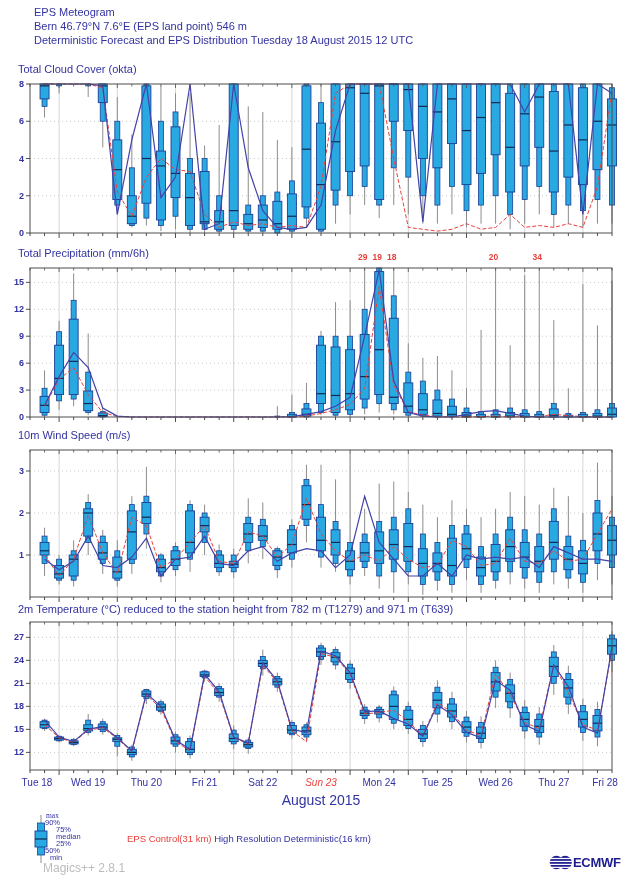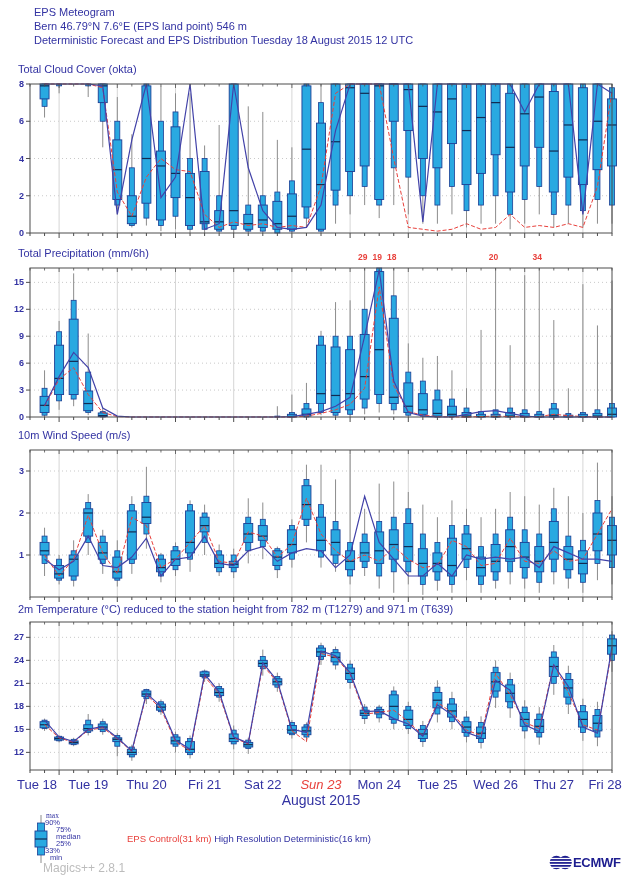--- a/index.html
+++ b/index.html
@@ -1,21 +1,21 @@
 <!DOCTYPE html>
 <html><head>
 <meta charset="utf-8">
 <style>
   html,body{margin:0;padding:0;}
   body{width:627px;height:876px;position:relative;background:#fff;
        font-family:"Liberation Sans",sans-serif;overflow:hidden;}
   .abs{position:absolute;}
   .hdr{left:18px;font-size:11px;color:#3232a2;white-space:nowrap;margin-left:16px;}
   .ptitle{left:18px;font-size:11px;color:#3232a2;white-space:nowrap;}
-  .daylbl{font-size:13px;color:#3232a2;transform:translateX(-50%);white-space:nowrap;}
+  .daylbl{font-size:10px;color:#3232a2;transform:translateX(-50%);white-space:nowrap;}
   .daylbl.red{color:#e8413c;font-style:italic;}
   .month{font-size:14px;color:#3232a2;transform:translateX(-50%);white-space:nowrap;}
   .leglbl{font-size:7.5px;color:#3232a2;white-space:nowrap;}
   .lineleg{font-size:9.5px;white-space:nowrap;}
   .lineleg .ctl{color:#e8413c;}
   .lineleg .det{color:#3232a2;}
   .magics{font-size:12px;color:#bcbcbc;padding-left:40px;}
   .ecmwf{font-size:13px;font-weight:bold;color:#1d1d8f;letter-spacing:-0.3px;}
   svg{position:absolute;left:0;overflow:visible;}
 </style>
@@ -1062,21 +1062,21 @@
     <line x1="582.9" x2="582.9" y1="152" y2="157" stroke="#4d4d4d" stroke-width="1"></line>
     <line x1="582.9" x2="582.9" y1="4" y2="8" stroke="#4d4d4d" stroke-width="0.8"></line>
     <line x1="597.45" x2="597.45" y1="152" y2="155" stroke="#4d4d4d" stroke-width="1"></line>
     <line x1="597.45" x2="597.45" y1="4" y2="6.5" stroke="#4d4d4d" stroke-width="0.8"></line>
     <line x1="612" x2="612" y1="152" y2="155" stroke="#4d4d4d" stroke-width="1"></line>
     <line x1="612" x2="612" y1="4" y2="6.5" stroke="#4d4d4d" stroke-width="0.8"></line>
   </svg>
 
 <div id="daylabels">
     <span class="abs daylbl" style="left: 37px; top: 777px;">Tue 18</span>
-    <span class="abs daylbl" style="left: 88.2px; top: 777px;">Tue 19</span>
+    <span class="abs daylbl" style="left: 88.2px; top: 777px;">Wed 19</span>
     <span class="abs daylbl" style="left: 146.4px; top: 777px;">Thu 20</span>
     <span class="abs daylbl" style="left: 204.6px; top: 777px;">Fri 21</span>
     <span class="abs daylbl" style="left: 262.8px; top: 777px;">Sat 22</span>
     <span class="abs daylbl red" style="left: 321px; top: 777px;">Sun 23</span>
     <span class="abs daylbl" style="left: 379.2px; top: 777px;">Mon 24</span>
     <span class="abs daylbl" style="left: 437.4px; top: 777px;">Tue 25</span>
     <span class="abs daylbl" style="left: 495.6px; top: 777px;">Wed 26</span>
     <span class="abs daylbl" style="left: 553.8px; top: 777px;">Thu 27</span>
     <span class="abs daylbl" style="left: 605px; top: 777px;">Fri 28</span>
   </div>
@@ -1087,21 +1087,21 @@
     <rect x="9.5" y="13" width="7" height="32" fill="#29a9e1" stroke="#1c3f94" stroke-width="0.8"></rect>
     <rect x="7" y="21" width="12" height="16" fill="#29a9e1" stroke="#1c3f94" stroke-width="0.9"></rect>
     <line x1="7" x2="19" y1="29" y2="29" stroke="#122a52" stroke-width="1.2"></line>
   </svg>
 <div id="legendlabels">
     <span class="abs leglbl" style="left: 46px; top: 811px; font-family: Liberation Serif, serif;">max</span>
     <span class="abs leglbl" style="left: 45px; top: 818px;">90%</span>
     <span class="abs leglbl" style="left: 56px; top: 825px;">75%</span>
     <span class="abs leglbl" style="left: 56px; top: 832px;">median</span>
     <span class="abs leglbl" style="left: 56px; top: 839px;">25%</span>
-    <span class="abs leglbl" style="left: 45px; top: 846px;">33%</span>
+    <span class="abs leglbl" style="left: 45px; top: 846px;">50%</span>
     <span class="abs leglbl" style="left: 50px; top: 853px;">min</span>
   </div>
 <div class="abs lineleg" style="left:127px;top:833px">
   <span class="ctl">EPS Control(31 km)</span>
   <span> </span>
   <span class="det">High Resolution Deterministic(16 km)</span>
 </div>
 
 <div class="abs magics" style="left:3px;top:861px">Magics++ 2.8.1</div>
 <div class="abs" style="left:549px;top:853px">

